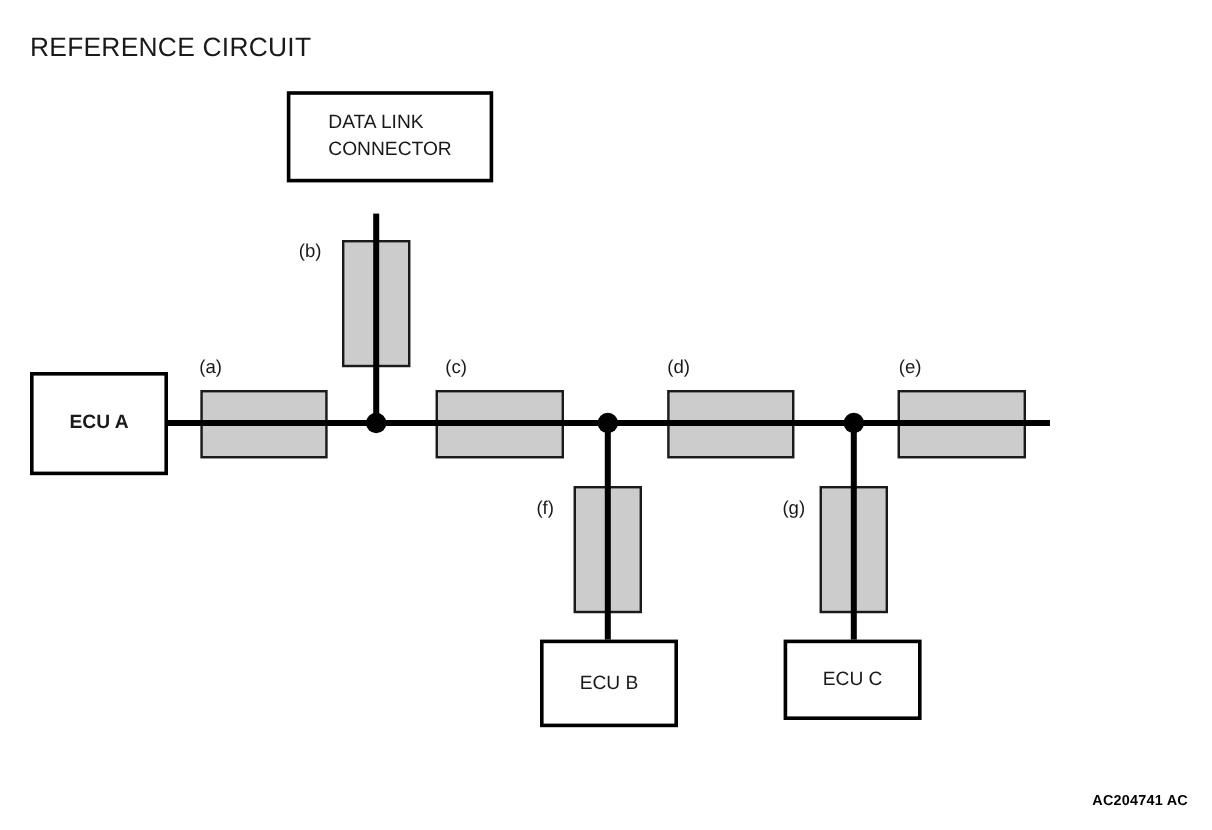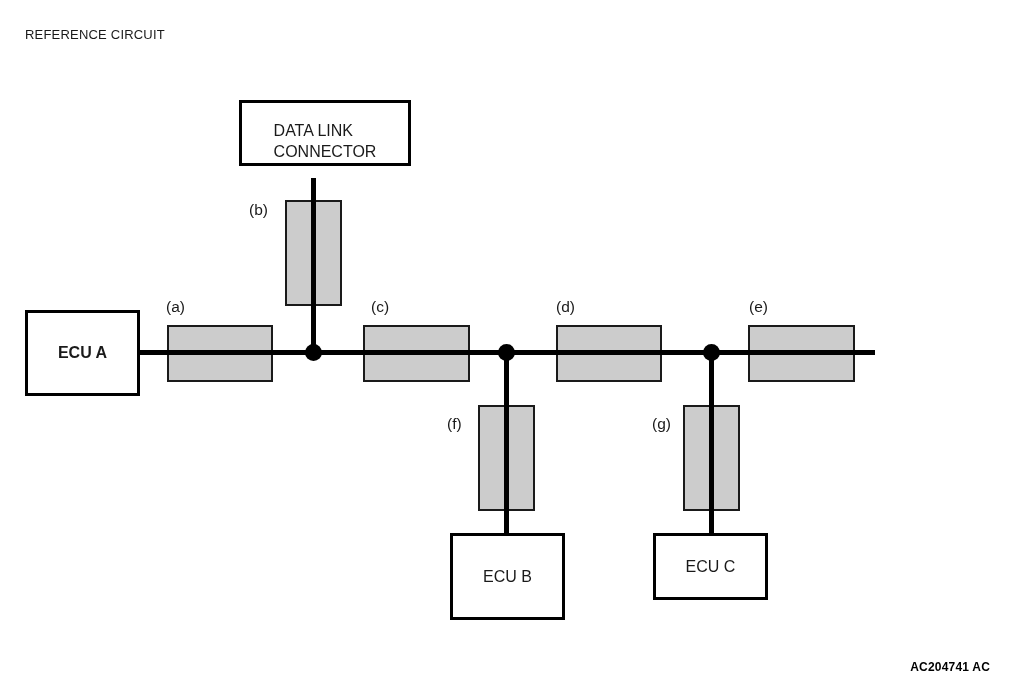--- a/index.html
+++ b/index.html
@@ -18,21 +18,21 @@
     height: 692px;
     background: #ffffff;
     overflow: hidden;
   }
 
   
   .title {
     position: absolute;
     left: 25px;
     top: 27px;
-    font-size: 13px;
+    font-size: 22px;
     letter-spacing: 0.2px;
     color: #1a1a1a;
     white-space: nowrap;
   }
 
   
   .footer-code {
     position: absolute;
     right: 20px;
     top: 660px;
@@ -128,30 +128,30 @@
   <div class="gray-block" style="left:748px; top:325px; width:107px; height:57px;"></div>
 
   <div class="gray-block" style="left:478px; top:405px; width:57px; height:106px;"></div>
 
   <div class="gray-block" style="left:683px; top:405px; width:57px; height:106px;"></div>
 
   <div class="junction" style="left:304.5px; top:343.5px;"></div>
   <div class="junction" style="left:497.5px; top:343.5px;"></div>
   <div class="junction" style="left:702.5px; top:343.5px;"></div>
 
-  <div class="node-box multiline" style="left:239px; top:100px; width:172px; height:66px;align-items:flex-end;">
+  <div class="node-box multiline" style="left:239px; top:76px; width:172px; height:76px;">
     <span class="node-label">DATA LINK
 CONNECTOR</span>
   </div>
 
   <div class="node-box" style="left:25px; top:310px; width:115px; height:86px;font-weight:bold;">
     <span class="node-label">ECU A</span>
   </div>
 
-  <div class="node-box" style="left:450px; top:533px; width:115px; height:87px;">
+  <div class="node-box" style="left:450px; top:533px; width:115px; height:73px;">
     <span class="node-label">ECU B</span>
   </div>
 
   <div class="node-box" style="left:653px; top:533px; width:115px; height:67px;">
     <span class="node-label">ECU C</span>
   </div>
 
 
   <div class="ref-label" style="left:166px; top:298px;">(a)</div>
 

